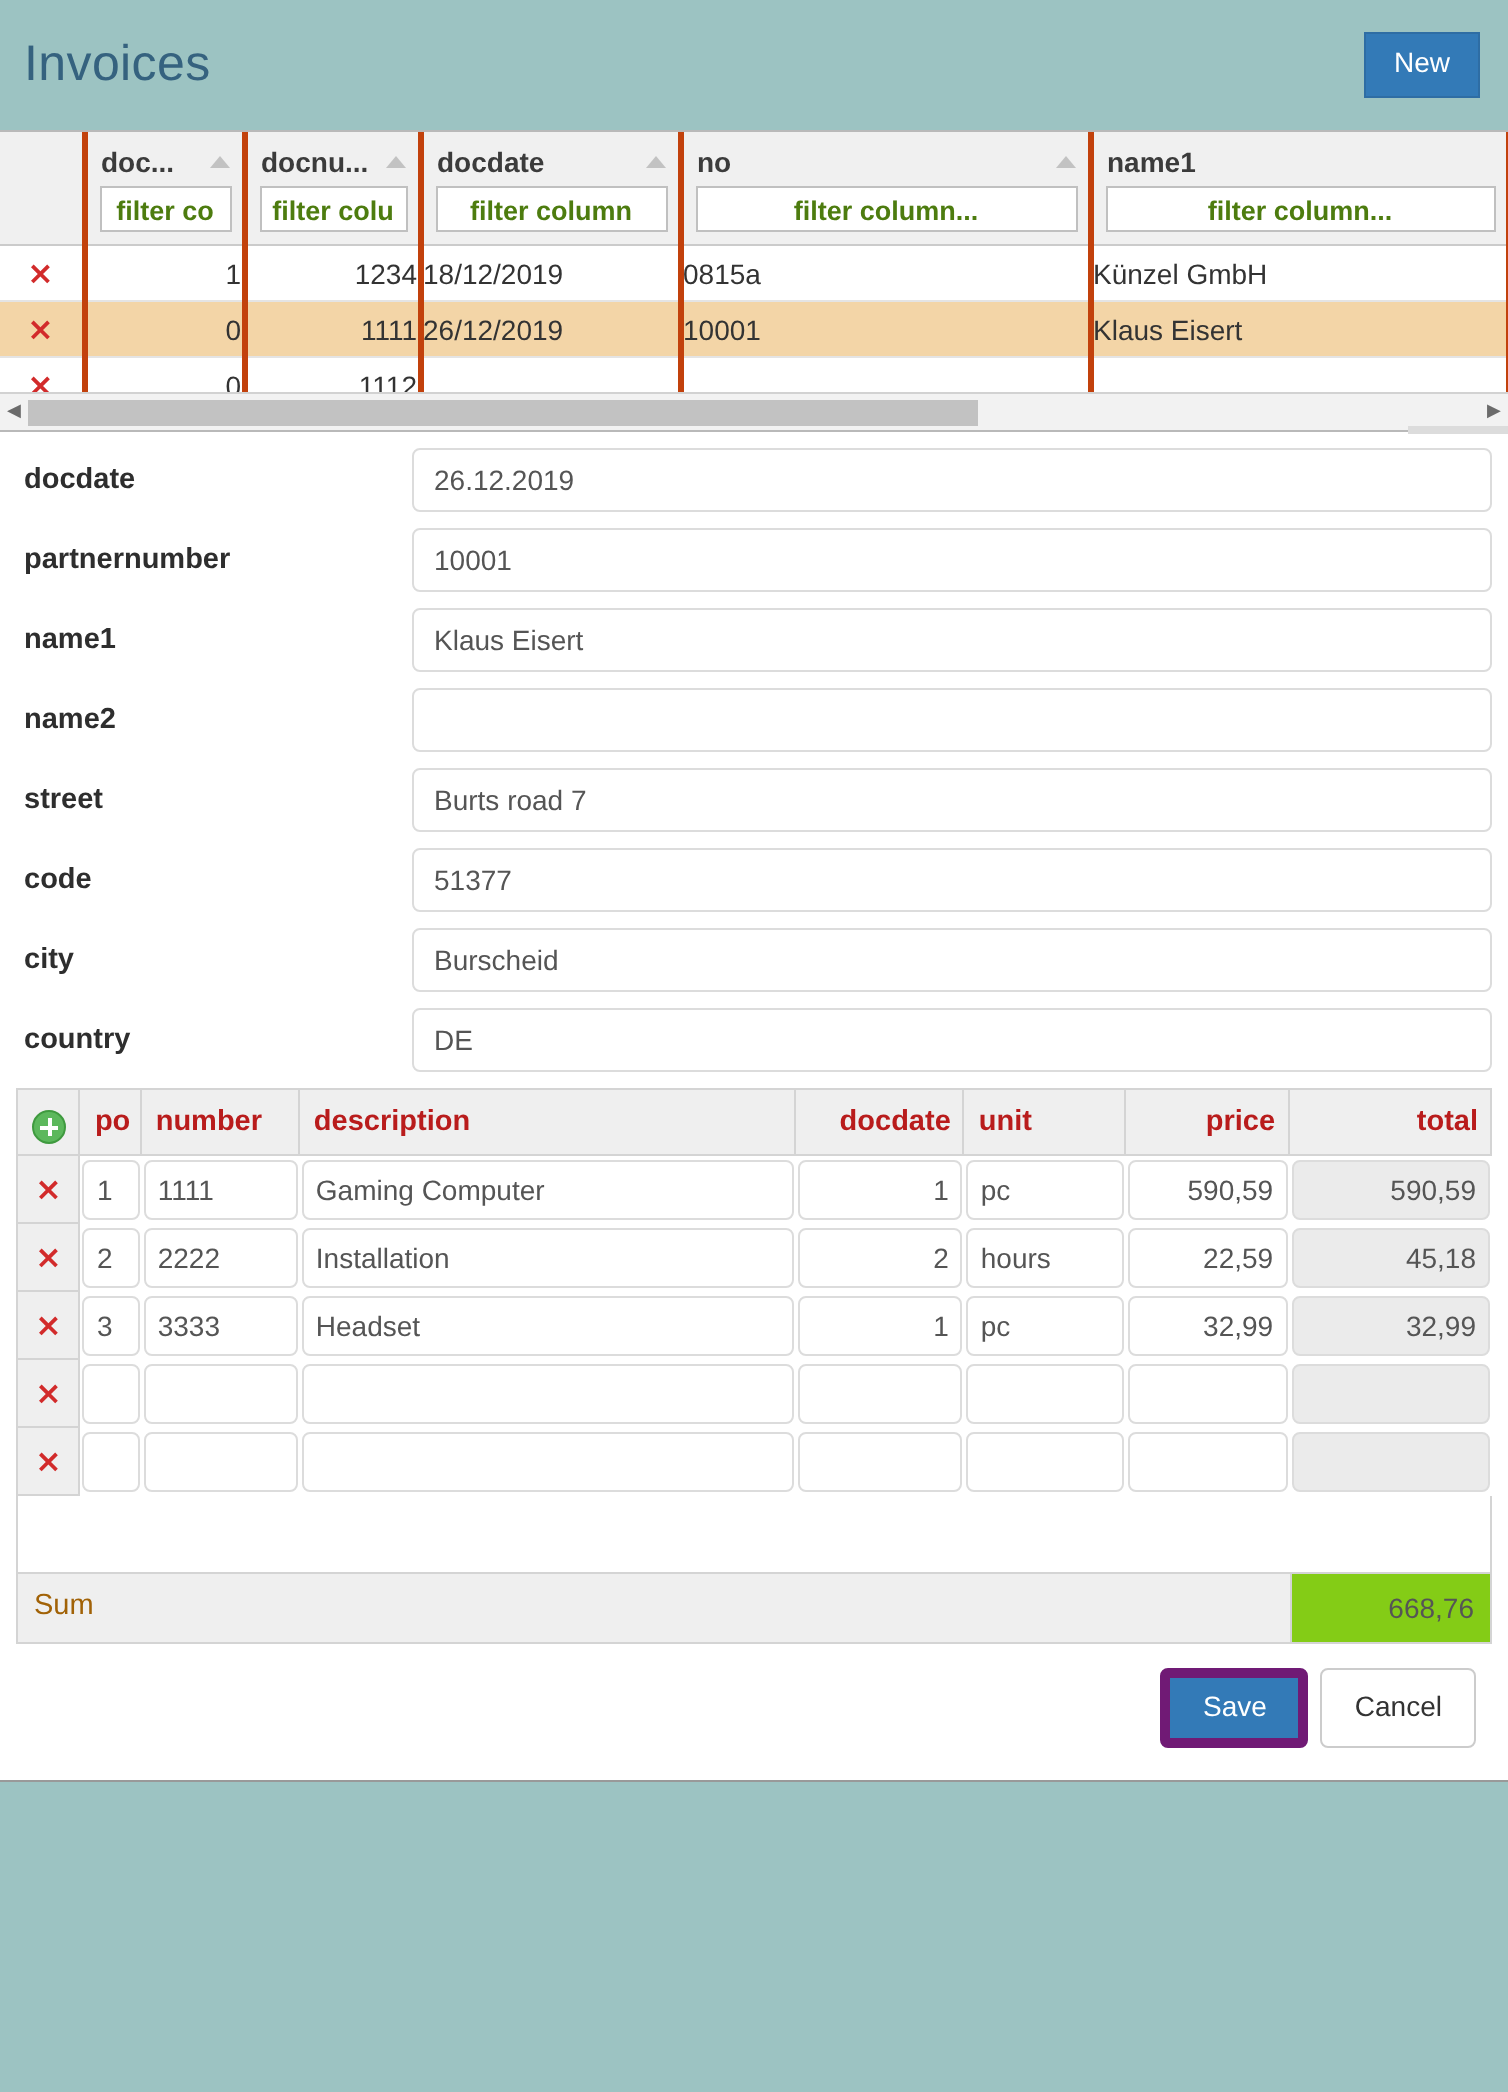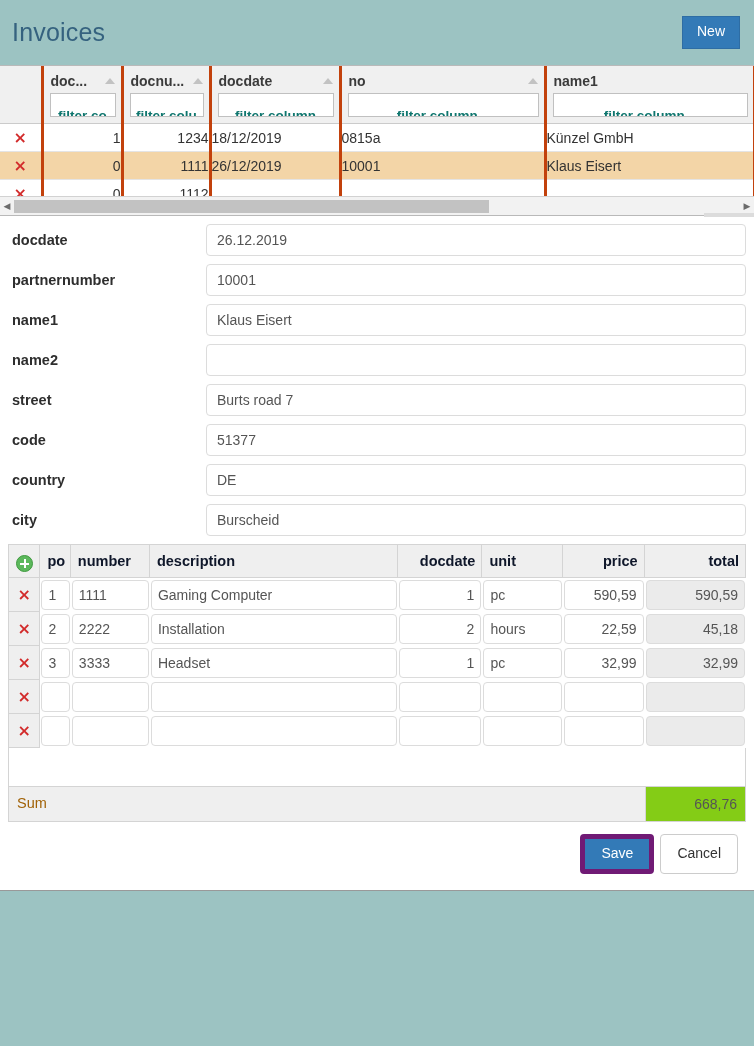--- a/index.html
+++ b/index.html
@@ -83,22 +83,22 @@
     border-bottom: 6px solid #c2c2c2;
     margin-left: 4px;
     flex: none;
   }
   .filter-box {
     margin: 0 5px 6px 6px;
     border: 1px solid #c0c0c0;
     background: #fff;
     height: 23px;
     line-height: 21px;
-    padding: 11px 4px;
-    color: #0f766e;
+    padding: 1px 4px;
+    color: #4d7c0f;
     font-size: 13.5px;
     overflow: hidden;
     white-space: nowrap;
   }
   .col-del { width: 42px; }
   .col-a   { width: 80px; }
   .col-b   { width: 88px; }
   .col-c   { width: 130px; }
   .col-d   { width: 205px; }
   .col-e   { width: 209px; border-right: none !important; }
@@ -187,21 +187,21 @@
     width: 100%;
     margin-top: 4px;
     font-size: 14px;
   }
   table.items th {
     background: #efefef;
     border-top: 1px solid #d4d4d4;
     border-bottom: 1px solid #d4d4d4;
     border-right: 1px solid #d4d4d4;
     font-weight: bold;
-    color: #0f172a;
+    color: #b91c1c;
     font-size: 14.5px;
     padding: 6px 6px 6px 7px;
     height: 34px;
     white-space: nowrap;
   }
   table.items th.first { border-left: 1px solid #d4d4d4; width: 32px; text-align: center; padding: 4px 0 0; }
   th.ta-r { text-align: right; }
   th.ta-l { text-align: left; }
 
   .ic-po    { width: 30px; }
@@ -421,26 +421,26 @@
   </div>
   <div class="frow">
     <div class="flabel">street</div>
     <input class="finput" value="Burts road 7" style="">
   </div>
   <div class="frow">
     <div class="flabel">code</div>
     <input class="finput" value="51377" style="">
   </div>
   <div class="frow">
+    <div class="flabel">city</div>
+    <input class="finput" value="Burscheid" style="">
+  </div>
+  <div class="frow">
     <div class="flabel">country</div>
     <input class="finput" value="DE" style="">
-  </div>
-  <div class="frow">
-    <div class="flabel">city</div>
-    <input class="finput" value="Burscheid" style="">
   </div>
 
   <table class="items">
     <colgroup>
       <col style="width:32px">
         <col class="ic-po">
         <col class="ic-num">
         <col class="ic-desc">
       <col class="ic-qty">
         <col class="ic-unit">

